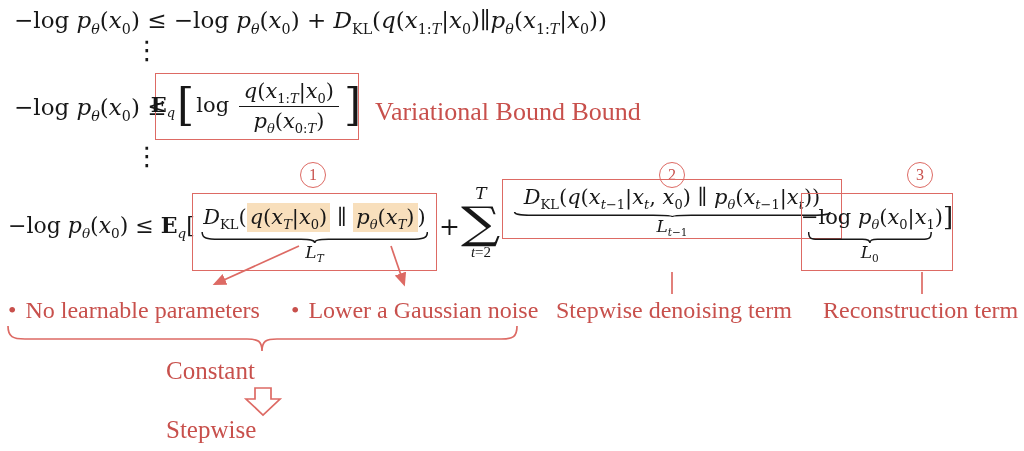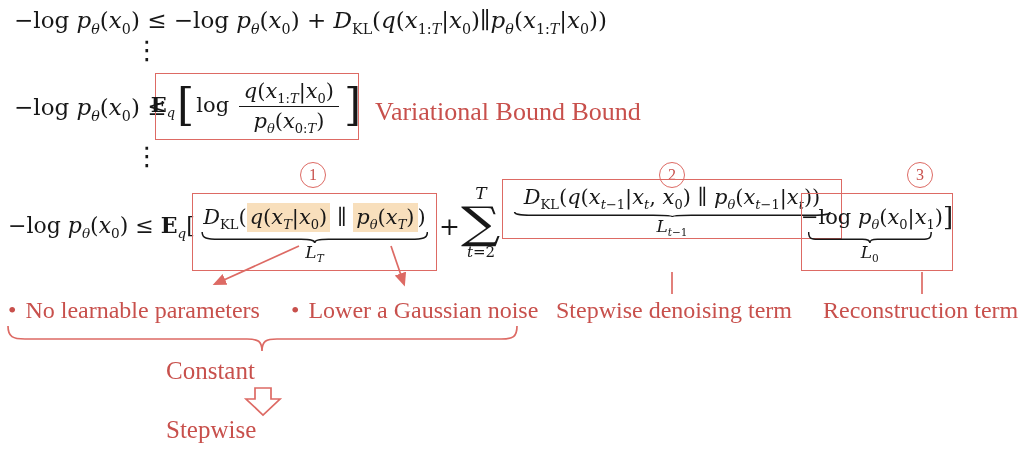--- a/index.html
+++ b/index.html
@@ -30,21 +30,21 @@
   .tmath{font-size:21px;}
   .trow{display:flex;align-items:center;}
   .cbr{font-family:"DejaVu Serif",serif;font-size:26px;font-weight:300;color:var(--math);line-height:26px;}
   .ub{width:96%;height:11px;display:block;}
   .ub path{fill:none;stroke:var(--math);stroke-width:1.5;vector-effect:non-scaling-stroke;}
   .blabel{font-size:17px;line-height:19px;}
   
   .sum{display:flex;flex-direction:column;align-items:center;width:46px;color:var(--math);}
   .sum-upper{font-size:17px;line-height:18px;}
   .sum-sigma{font-family:"DejaVu Serif",serif;font-size:44px;line-height:42px;transform:scaleX(1.25);}
-  .sum-lower{font-size:15px;line-height:17px;}
+  .sum-lower{font-size:15px;line-height:17px;font-family:Liberation Serif, serif;}
   .plus{font-size:25px;line-height:30px;}
   
   .badge{width:26px;height:26px;border:1.4px solid var(--red-line);border-radius:50%;box-sizing:border-box;
          color:var(--red-text);font-size:16px;display:flex;align-items:center;justify-content:center;
          font-family:"Liberation Serif",serif;}
   
   .red{color:var(--red-text);font-family:"Liberation Serif",serif;}
   .bullet-row{display:flex;gap:9px;font-size:24px;line-height:26px;}
   .ann{font-size:24px;line-height:26px;}
   .center-col{text-align:left;font-size:25px;line-height:27px;}

